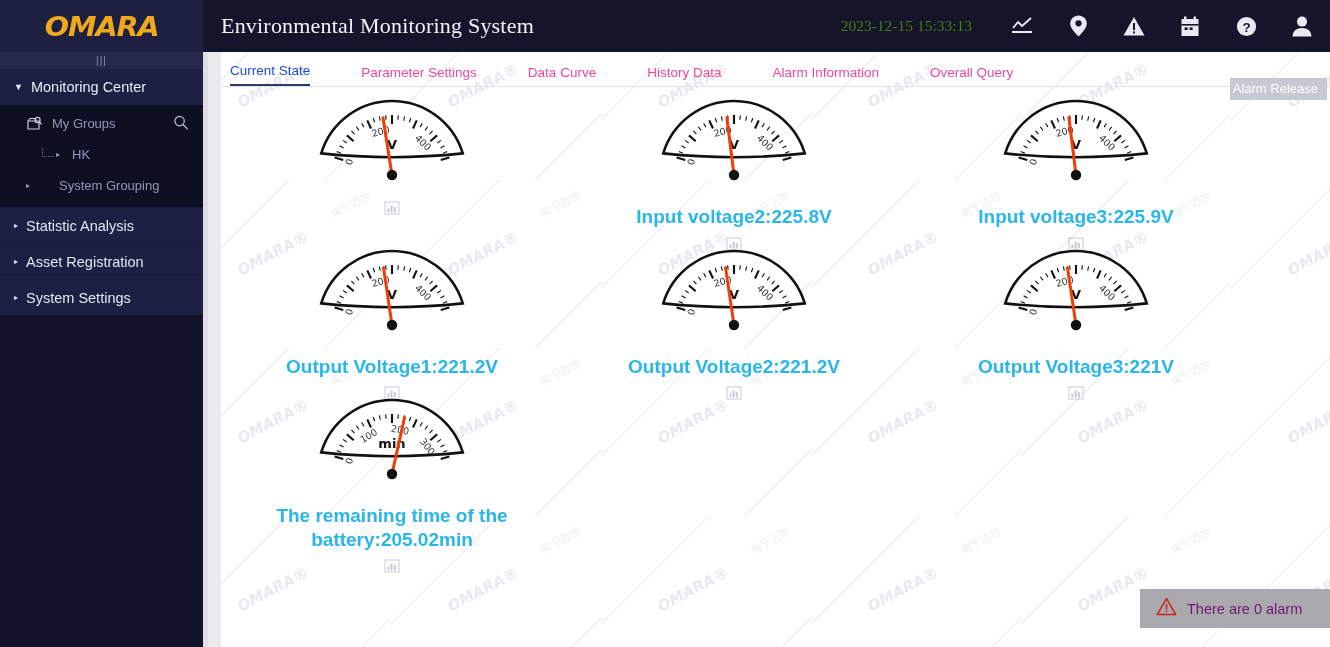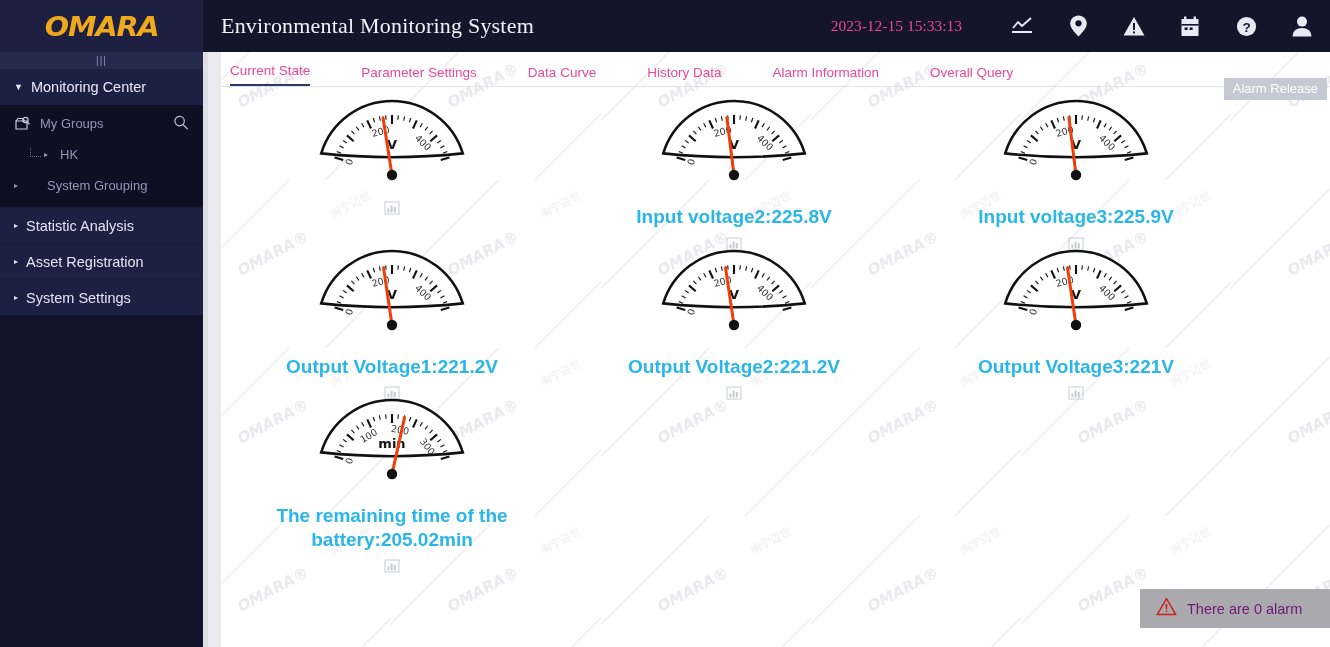--- a/index.html
+++ b/index.html
@@ -58,21 +58,21 @@
   .nav-top {
     height: 36px;
     display: flex;
     align-items: center;
     padding-left: 14px;
     background: #1c2042;
     color: #e8eaf5;
     font-size: 14.5px;
   }
   .nav-top .caret { font-size: 9px; margin-right: 8px; color: #e8eaf5; }
-  .sub-panel { background: #0f0f24; padding: 3px 0 6px 0; }
+  .sub-panel { background: #0f0f24; padding: 3px 0 6px 12px; }
   .sub-row {
     height: 31px;
     display: flex;
     align-items: center;
     padding-left: 14px;
     color: #9296b8;
     font-size: 13px;
     position: relative;
   }
   .sub-row .tri { font-size: 8px; margin-right: 7px; color: #9296b8; width: 9px; }
@@ -129,22 +129,22 @@
     font-family: "Liberation Serif", serif;
     font-size: 22px;
     color: #f2f3f8;
     margin-left: 18px;
     letter-spacing: 0.2px;
   }
   #header .spacer { flex: 1; }
   #header .clock {
     font-family: "Liberation Serif", serif;
     font-size: 15.5px;
-    color: #ec4899;
-    margin-right: 32px;
+    color: #4d7c0f;
+    margin-right: 22px;
     white-space: nowrap;
   }
   .hicon {
     width: 56px; height: 52px;
     display: flex; align-items: center; justify-content: center;
     color: #e8eaf3;
   }
 
   
   #content {
@@ -171,38 +171,38 @@
     z-index: 2;
   }
   .tab {
     font-size: 13.5px;
     color: #ec4899;
     padding: 0 0 6px 0;
     margin-right: 51px;
     white-space: nowrap;
   }
   .tab.active {
-    color: #ec4899;
+    color: #1d4ed8;
     border-bottom: 2px solid #2b3a66;
   }
   #tabline {
     position: relative;
     height: 1px;
     background: #e2e2e6;
     margin: 0 0 0 0;
     z-index: 1;
   }
 
   #alarm-release {
     position: absolute;
     right: 3px; top: 26px;
     background: #c6c8d2;
     color: #ffffff;
     font-size: 13px;
-    padding: 4px 9px 5px 9px;
+    padding: 4px 9px 5px 3px;
     z-index: 3;
     white-space: nowrap;
     line-height: 1;
   }
 
   
   #grid {
     position: relative;
     z-index: 2;
     padding-top: 14px;

